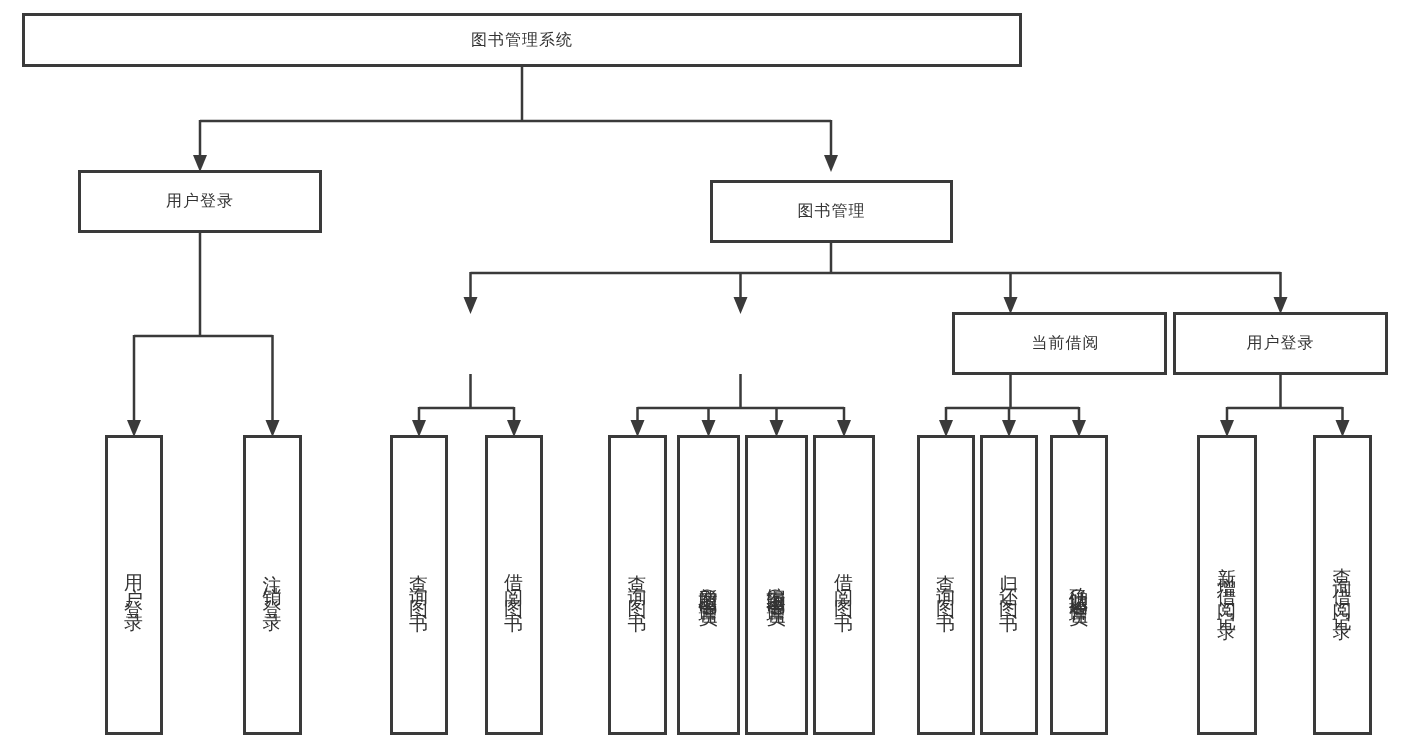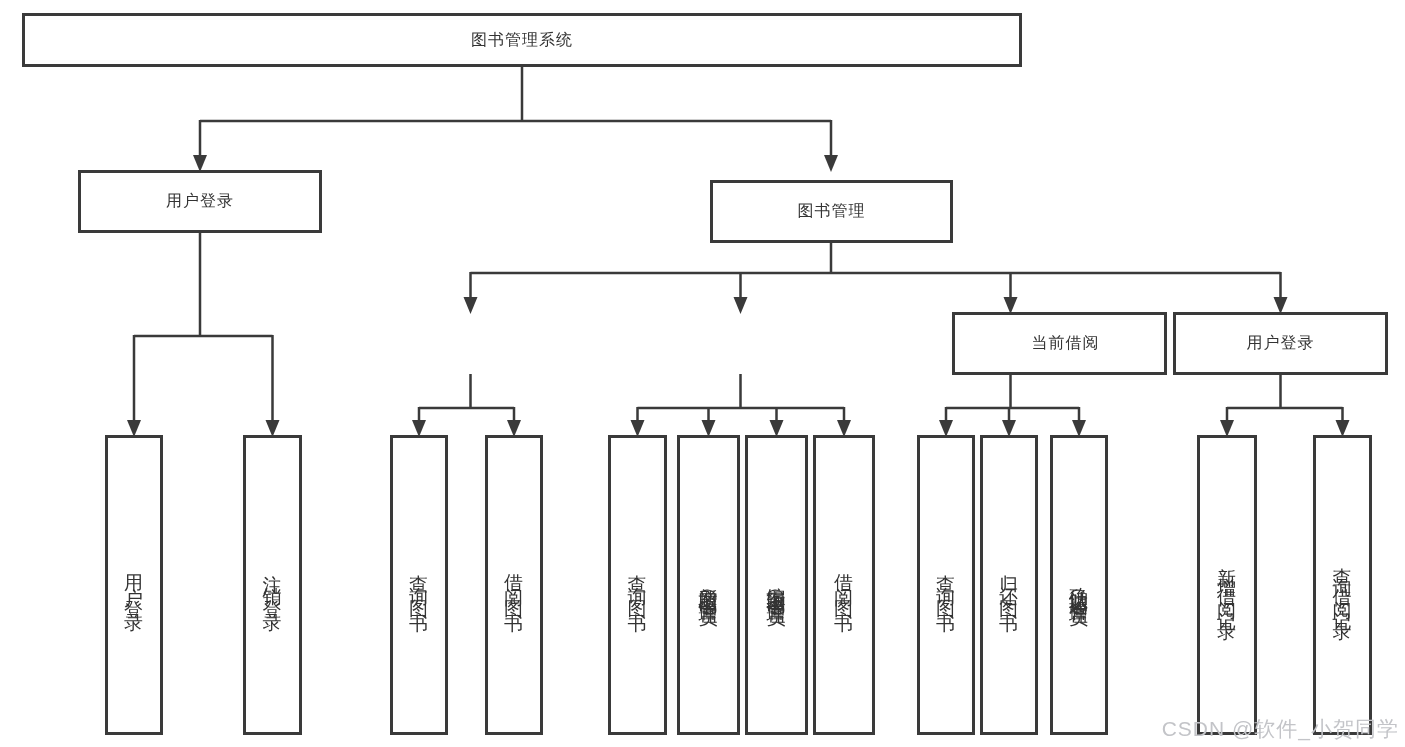--- a/index.html
+++ b/index.html
@@ -152,15 +152,14 @@
   <div class="leaf long" style="left:1050px;width:58px;">
     <span>确认归还（管理员）</span>
   </div>
   <div class="leaf med" style="left:1197px;width:60px;">
     <span>新增借阅记录</span>
   </div>
   <div class="leaf med" style="left:1313px;width:59px;">
     <span>查询借阅记录</span>
   </div>
 
-  <div class="watermark">CSDN @软件_小贺同学</div>
 
 </div>
 
 </body></html>

